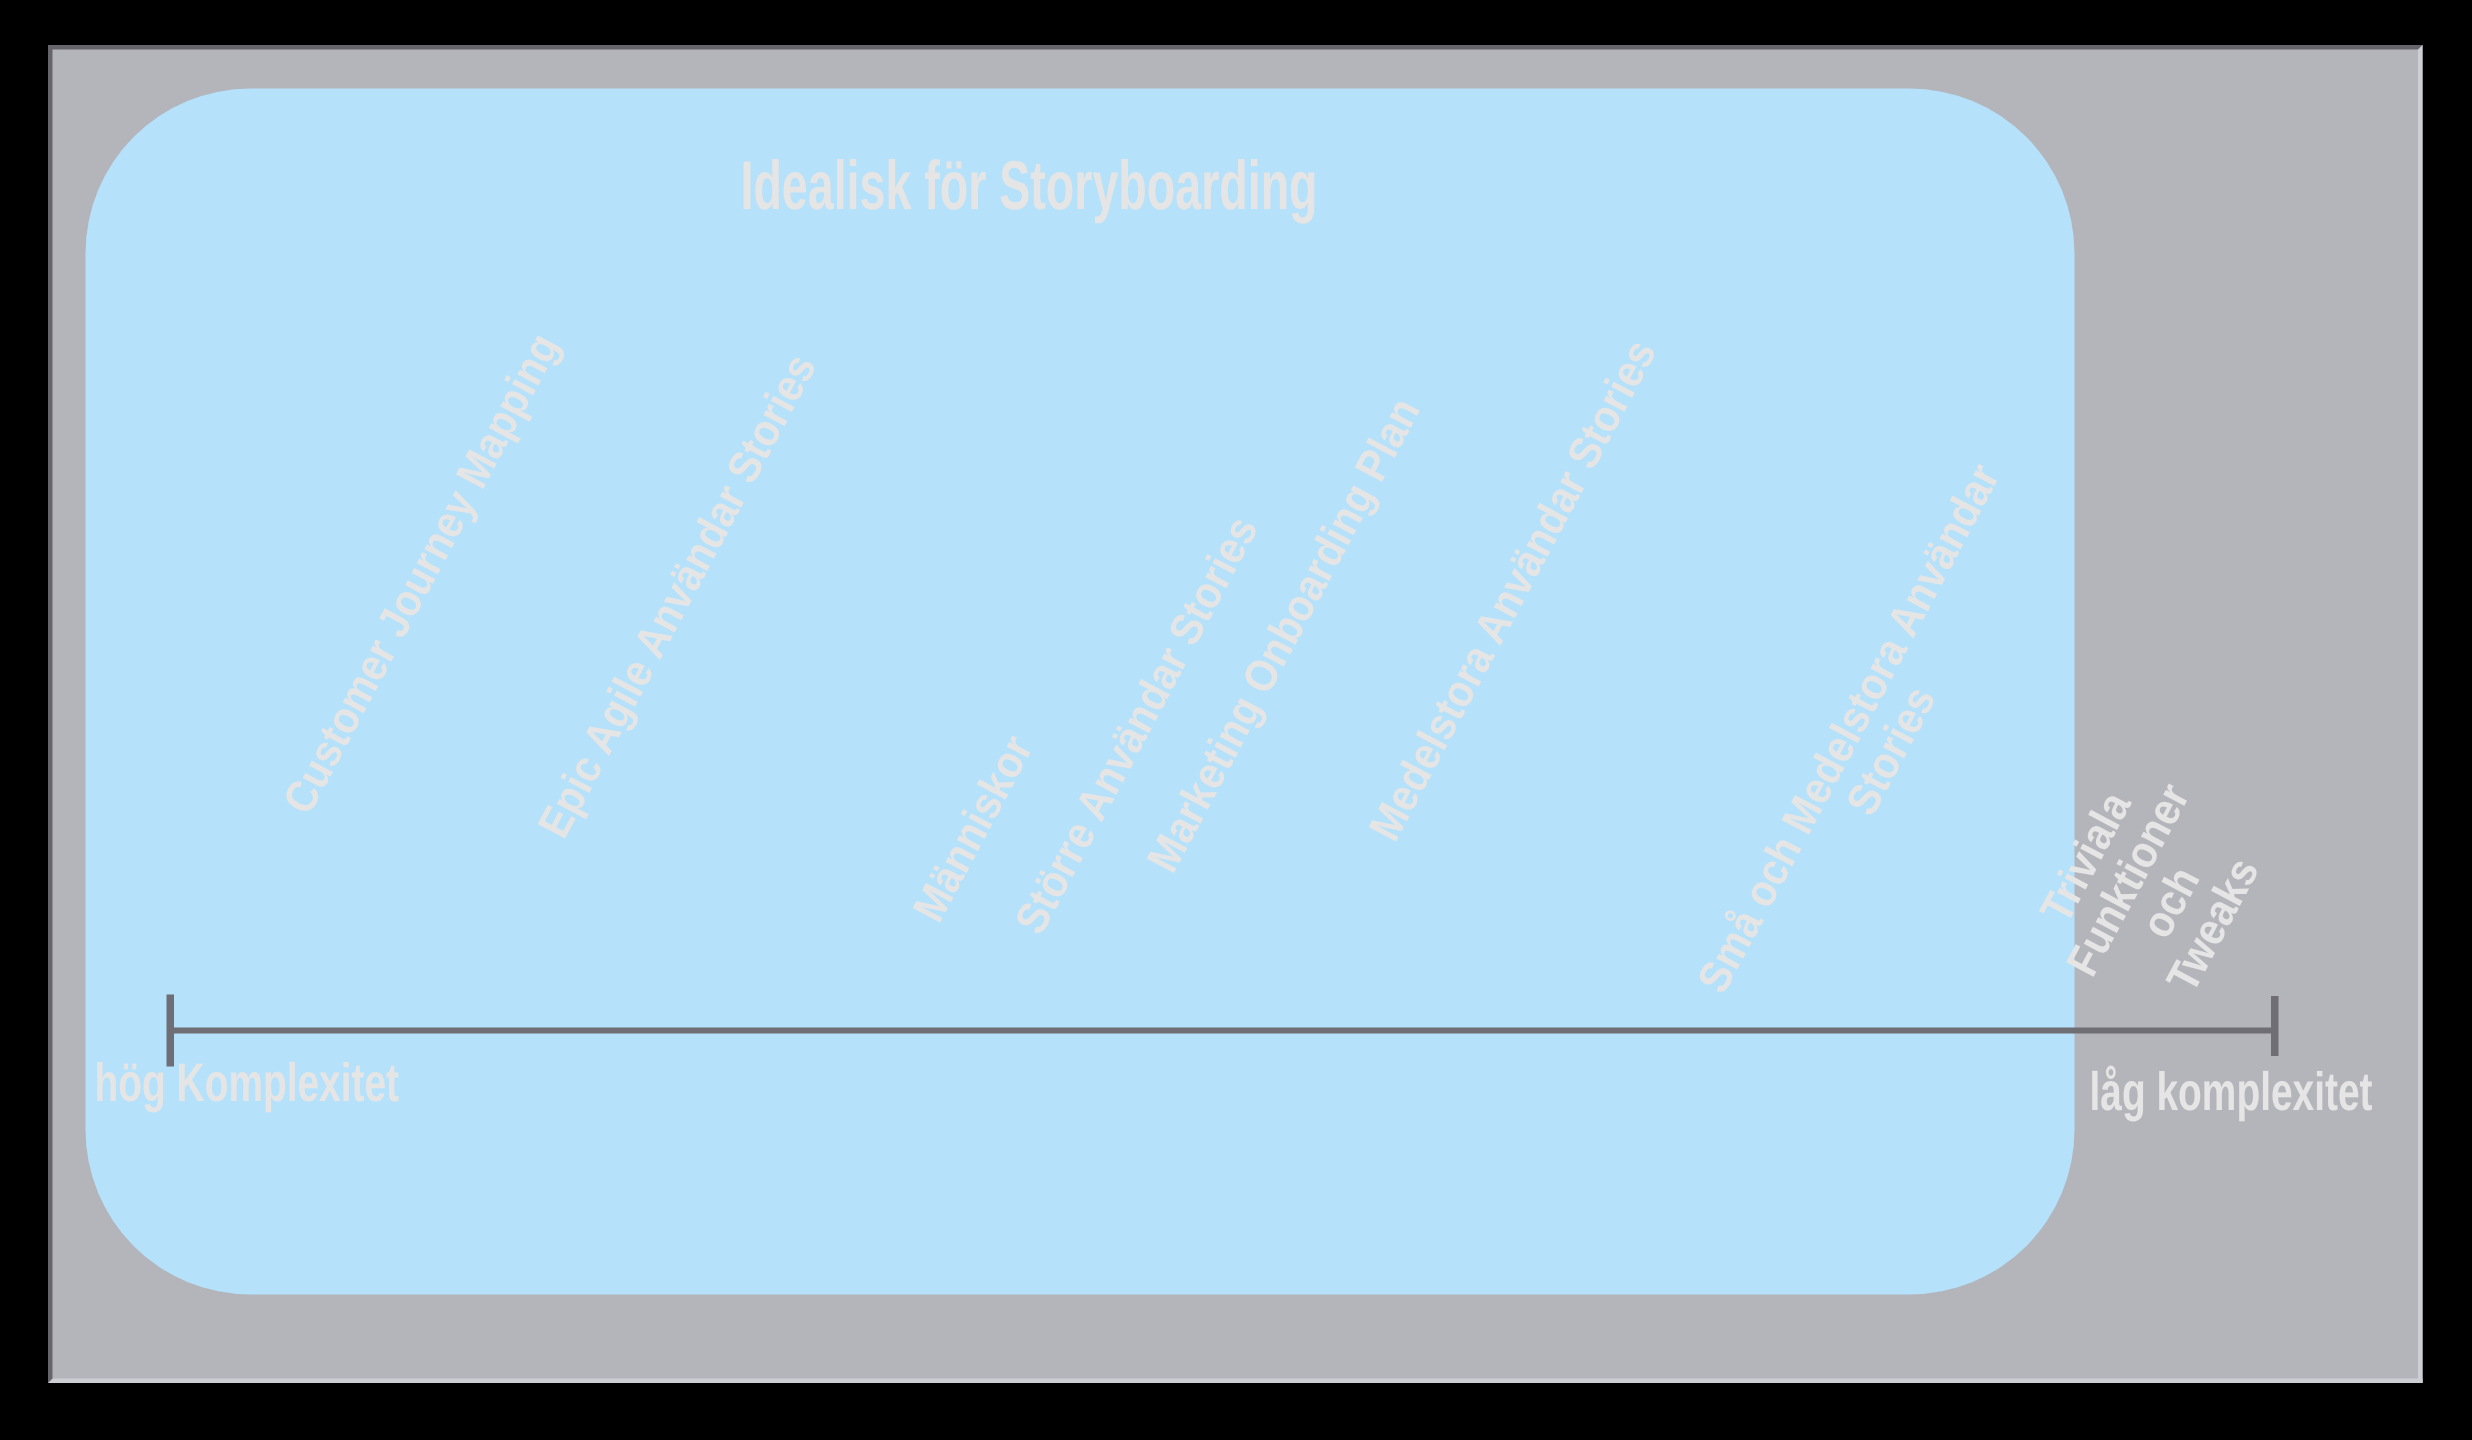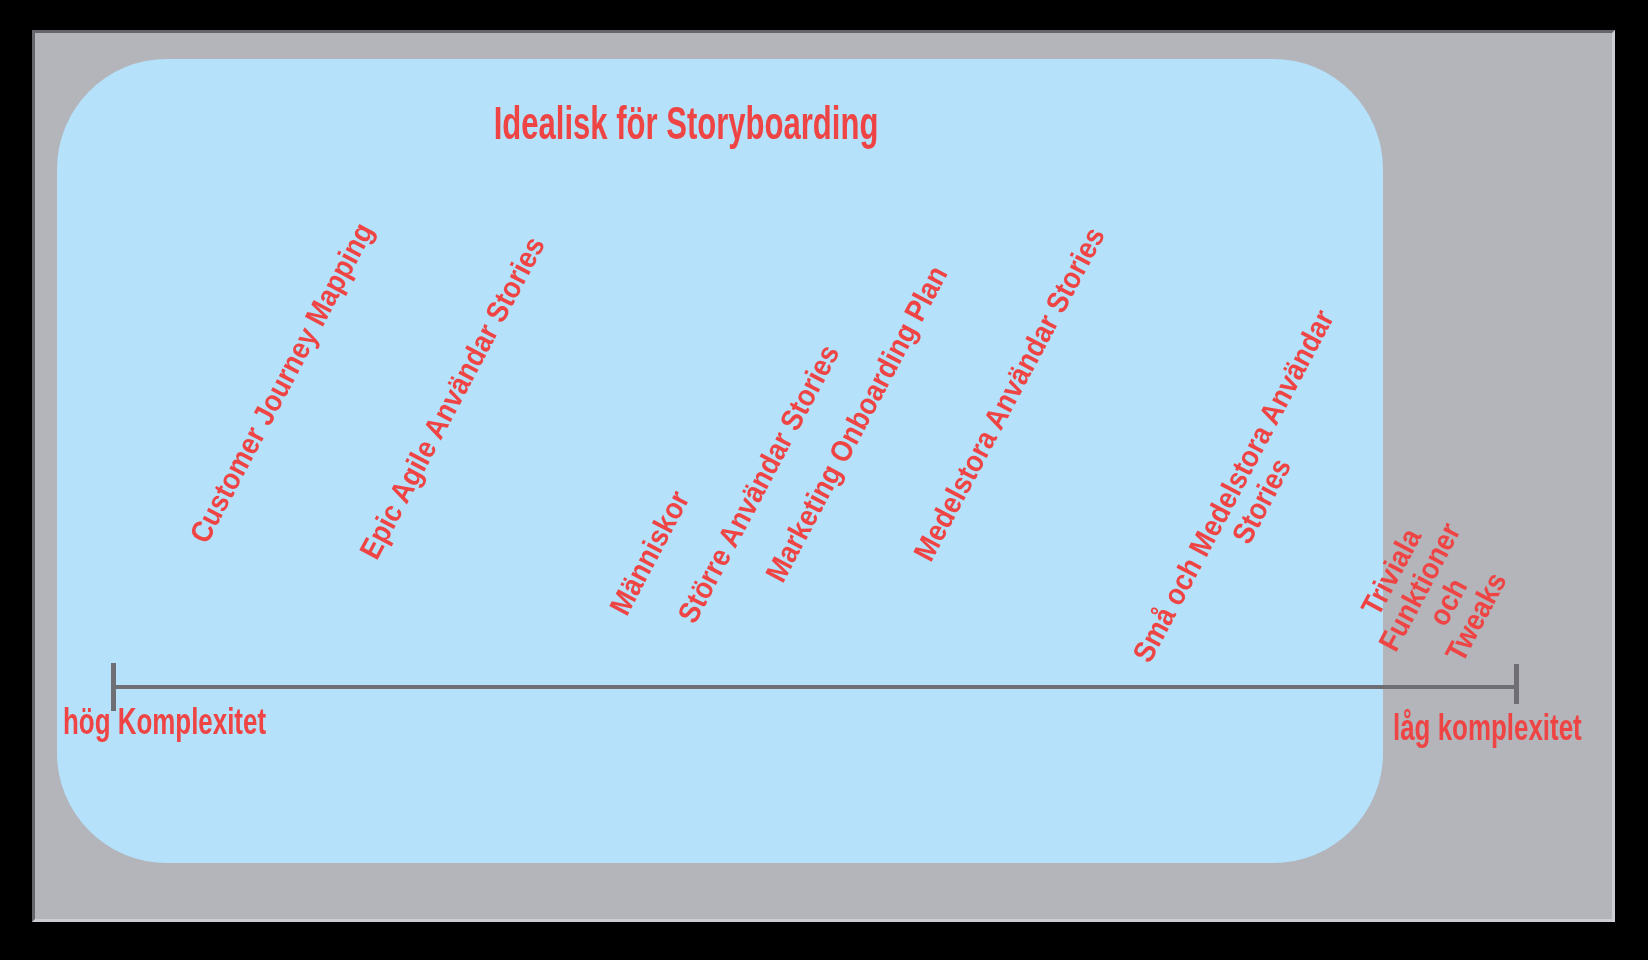--- a/index.html
+++ b/index.html
@@ -2,21 +2,21 @@
 <html><head>
 <meta charset="utf-8">
 <style>
   html,body{margin:0;padding:0;background:#000;}
   .stage{
     position:relative;
     width:1648px;height:960px;
     background:#000;
     overflow:hidden;
     font-family:"Liberation Sans","DejaVu Sans",sans-serif;
-    color:#ef4444;
+    color:#e5e5e5;
   }
   .gray-panel{
     position:absolute;
     left:32px;top:30px;width:1583px;height:892px;
     background:var(--bg,#b4b4bb);
     border-top:3px solid #65656b;
     border-left:3px solid #65656b;
     border-right:3px solid #cdcdd4;
     border-bottom:3px solid #cdcdd4;
     box-sizing:border-box;

